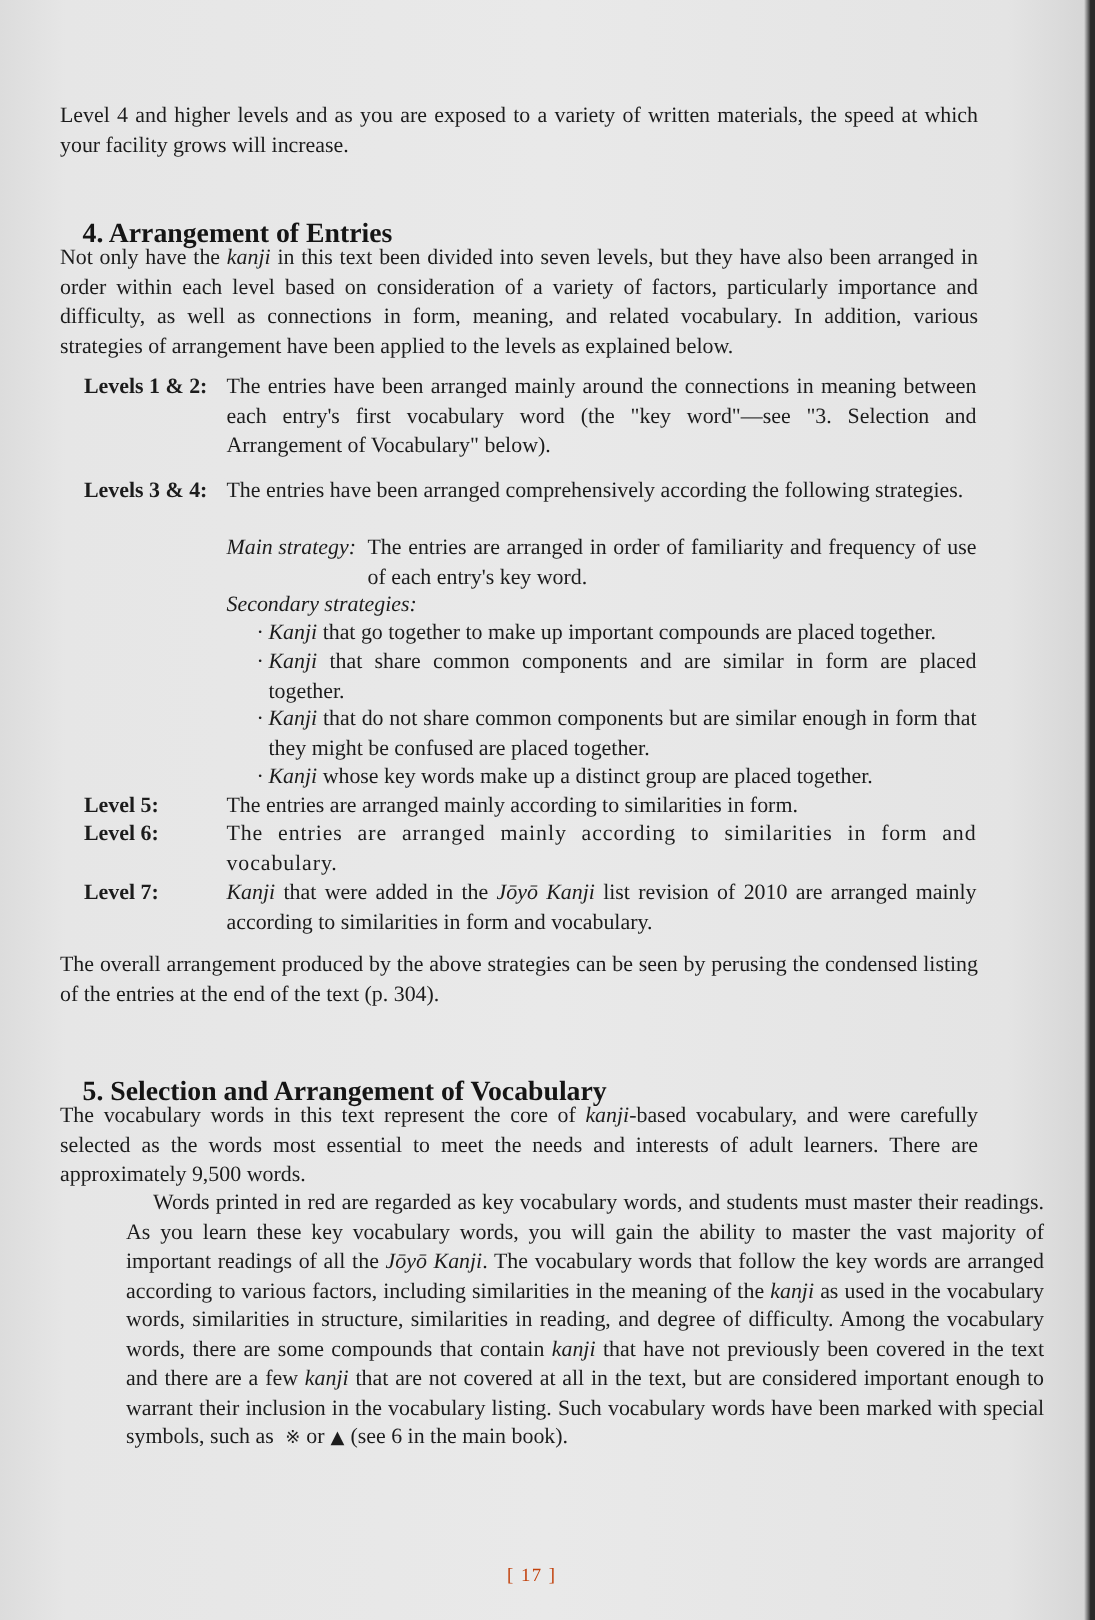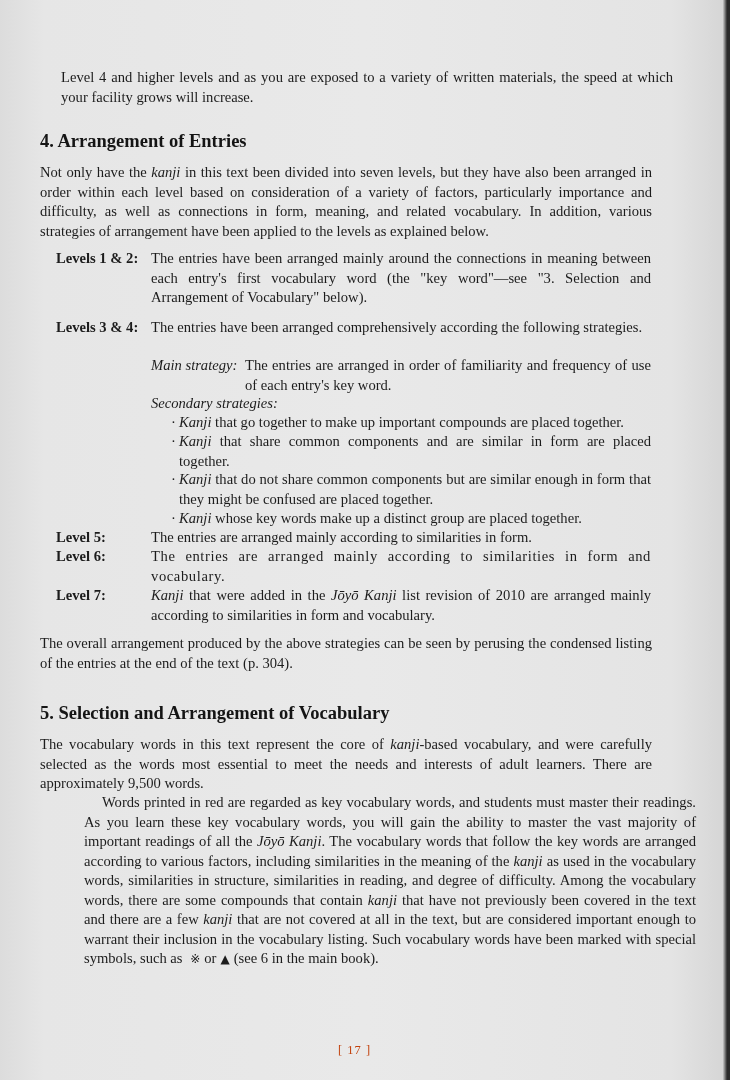--- a/index.html
+++ b/index.html
@@ -5,40 +5,40 @@
   html, body { margin: 0; padding: 0; }
   body {
     width: 730px; height: 1080px; overflow: hidden; position: relative;
     background: linear-gradient(90deg, #dcdcdc 0%, #e6e6e6 6%, #e9e9e9 50%, #e4e4e4 92%, #d6d6d6 99%, #2a2a2a 99.6%);
     font-family: "Liberation Serif", "DejaVu Serif", serif;
     color: #1c1c1c;
   }
   .page { position: absolute; left: 40px; top: 0; width: 612px; }
   .p { font-size: 14.6px; line-height: 19.5px; text-align: justify; margin: 0; }
   .abs { position: absolute; left: 0; width: 612px; }
-  h2 { position: absolute; left: 0; margin: 0; font-size: 18.5px; font-weight: bold; color: #151515; white-space: nowrap; }
+  h2 { position: absolute; left: 0; margin: 15px; font-size: 18.5px; font-weight: bold; color: #151515; white-space: nowrap; }
   em { }
   .row { position: absolute; left: 0; width: 612px; font-size: 14.6px; line-height: 19.5px; }
   .lbl { position: absolute; left: 16px; font-weight: bold; white-space: nowrap; }
   .body-col { position: absolute; left: 111px; width: 500px; text-align: justify; }
   .strat-lbl { position: absolute; left: 111px; font-style: italic; white-space: nowrap; }
   .strat-body { position: absolute; left: 205px; width: 406px; text-align: justify; }
   .bullet { position: absolute; left: 131px; width: 480px; }
   .bullet .dot { position: absolute; left: 0; }
   .bullet .bt { display: block; margin-left: 8px; text-align: justify; }
   .indent { text-indent: 18px; margin-left: 44px; }
   .folio { position: absolute; left: 338px; top: 1043px; font-size: 12.5px; letter-spacing: 1px; color: #c2410c; }
   .sym { font-family: "DejaVu Sans", sans-serif; font-size: 12px; padding: 0 4px; }
 </style>
 </head>
 <body>
 
 <div class="page">
 
-  <p class="p abs" style="top:68px;margin-left:21px;">Level 4 and higher levels and as you are exposed to a variety of written materials, the speed at which your facility grows will increase.</p>
+  <p class="p abs" style="top:68px;">Level 4 and higher levels and as you are exposed to a variety of written materials, the speed at which your facility grows will increase.</p>
 
   <h2 style="top:131px;">4. Arrangement of Entries</h2>
 
   <p class="p abs" style="top:163px;"><span>Not only have the </span><em>kanji</em><span> in this text been divided into seven levels, but they have also been arranged in order within each level based on consideration of a variety of factors, particularly importance and difficulty, as well as connections in form, meaning, and related vocabulary. In addition, various strategies of arrangement have been applied to the levels as explained below.</span></p>
 
   <div class="row" style="top:249px;">
     <span class="lbl">Levels 1 &amp; 2:</span>
     <span class="body-col">The entries have been arranged mainly around the connections in meaning between each entry's first vocabulary word (the "key word"—see "3. Selection and Arrangement of Vocabulary" below).</span>
   </div>
 

